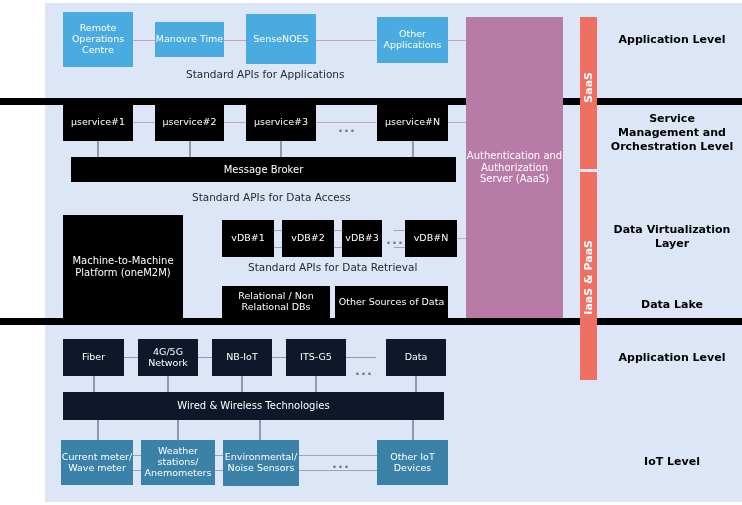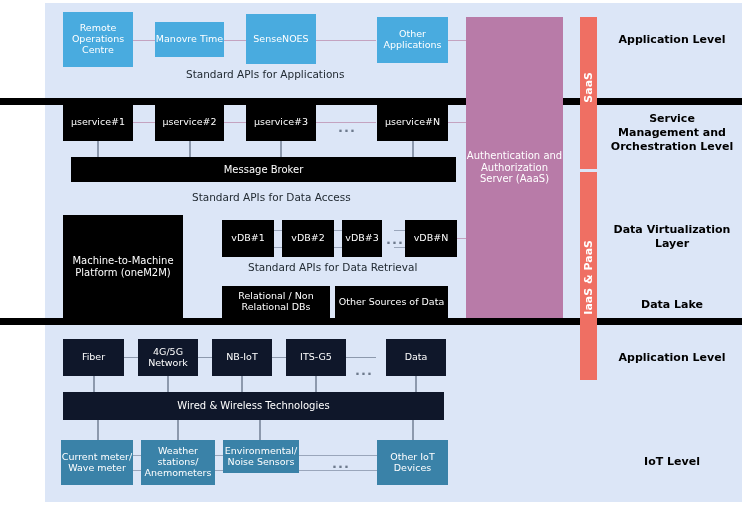--- a/index.html
+++ b/index.html
@@ -166,21 +166,21 @@
   <div class="conn h" style="left:215px;top:470px;width:8px;background:#9aa6bb;"></div>
   <div class="conn h" style="left:299px;top:455px;width:78px;background:#9aa6bb;"></div>
   <div class="conn h" style="left:299px;top:470px;width:78px;background:#9aa6bb;"></div>
 
   <div class="box teal" style="left:61px;top:440px;width:72px;height:45px;font-size:9.5px;">
     <span>Current meter/ Wave meter</span>
   </div>
   <div class="box teal" style="left:141px;top:440px;width:74px;height:45px;font-size:9.5px;text-align:center;">
     <span>Weather stations/ Anemometers</span>
   </div>
-  <div class="box teal" style="left:223px;top:440px;width:76px;height:33px;font-size:9.5px;">
+  <div class="box teal" style="left:223px;top:440px;width:76px;height:46px;font-size:9.5px;">
     <span>Environmental/ Noise Sensors</span>
   </div>
   <div class="box teal" style="left:377px;top:440px;width:71px;height:45px;font-size:9.5px;">
     <span>Other IoT Devices</span>
   </div>
   <div class="dots" style="left:332px;top:456px;">...</div>
 
   <div class="box red" style="left:580px;top:17px;width:17px;height:152px;">
     <span class="vbar-label" style="left:3px;top:55px;">SaaS</span>
   </div>

